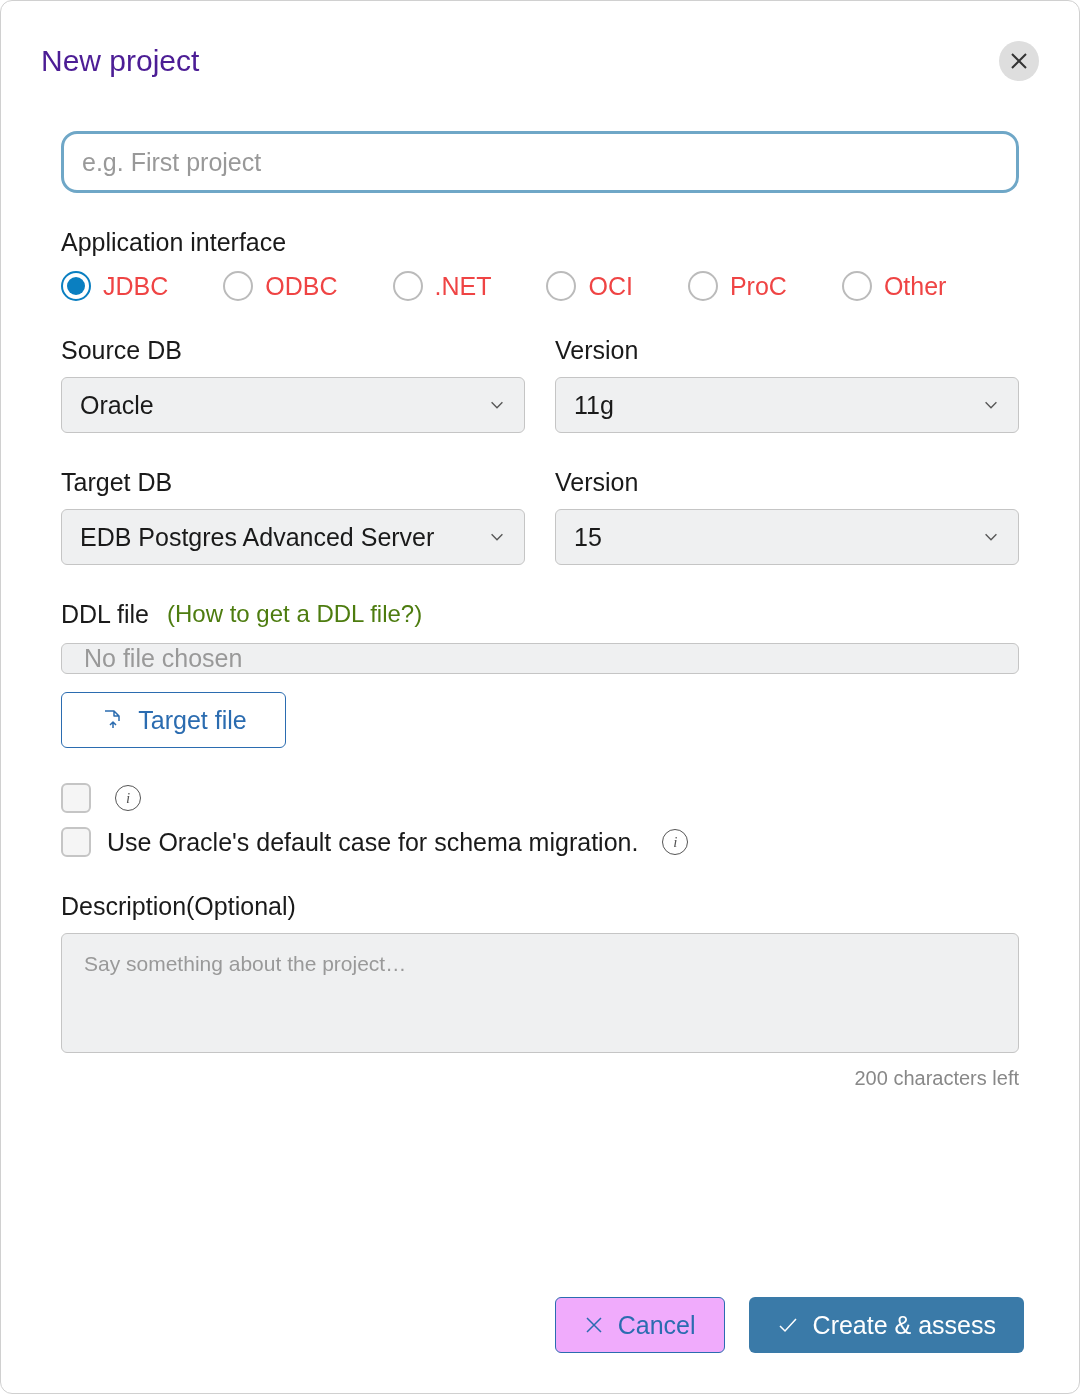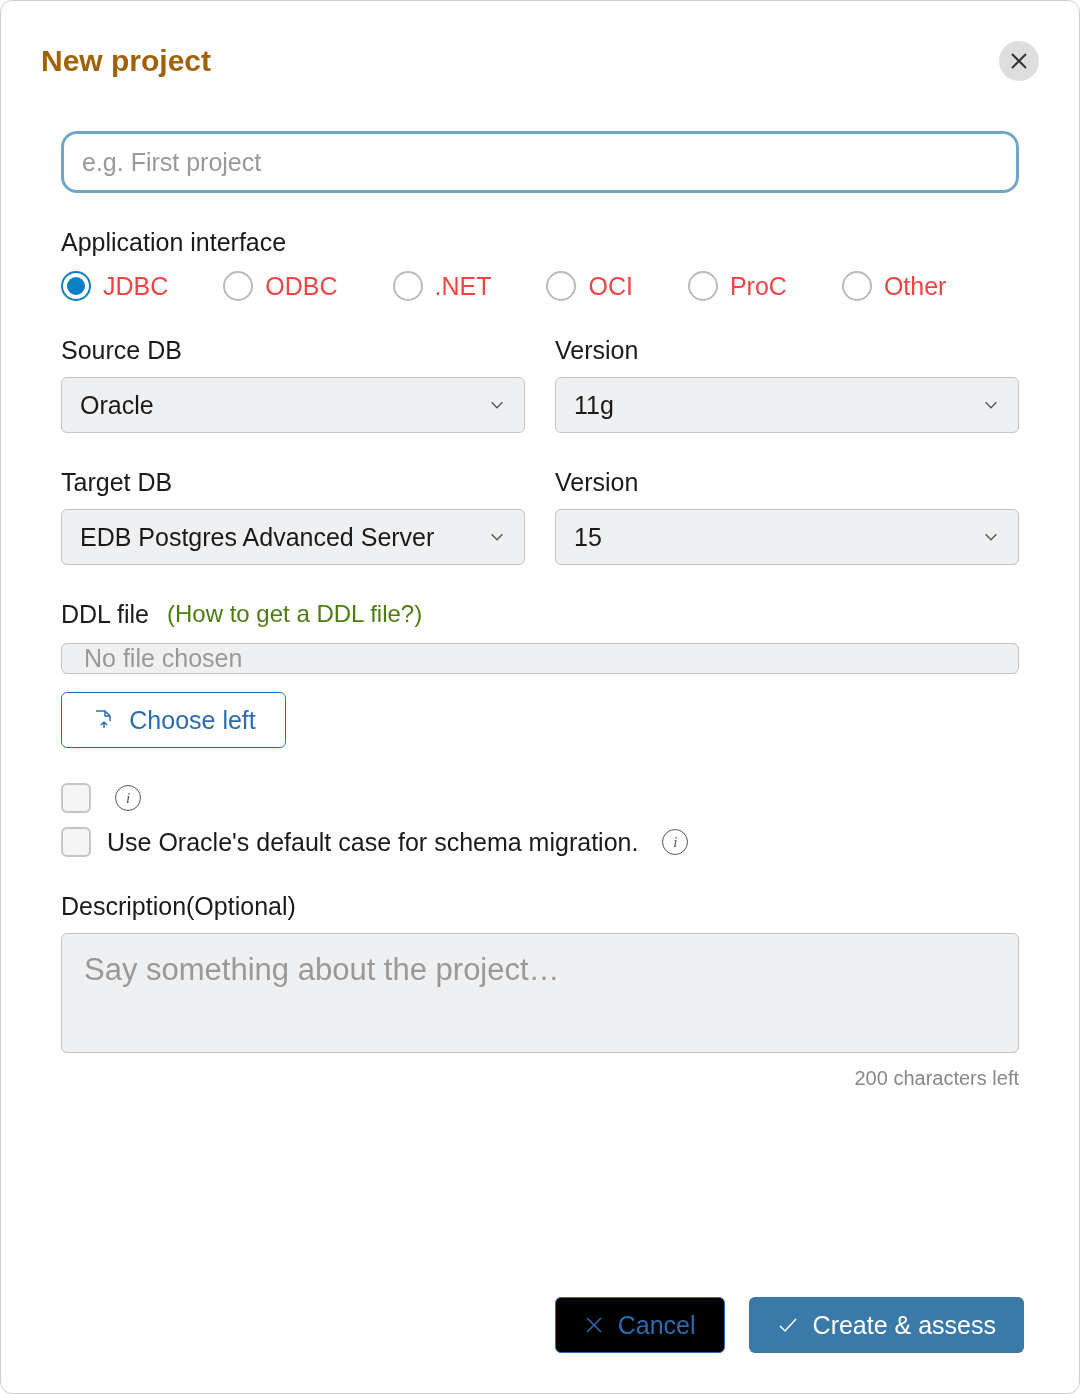--- a/index.html
+++ b/index.html
@@ -19,22 +19,22 @@
       position: relative;
     }
     .header {
       display: flex;
       justify-content: space-between;
       align-items: center;
       margin-bottom: 50px;
     }
     .modal-title {
       font-size: 30px;
-      font-weight: 700;
-      color: #a16207;
+      font-weight: 400;
+      color: #4c1d95;
     }
     .close-btn {
       width: 40px;
       height: 40px;
       border-radius: 50%;
       background: #dedede;
       border: none;
       display: flex;
       align-items: center;
       justify-content: center;
@@ -198,21 +198,21 @@
       margin-left: 8px;
       flex-shrink: 0;
     }
     .textarea {
       width: 100%;
       height: 120px;
       border: 1px solid #c5c5c5;
       background: #eff0f1;
       border-radius: 6px;
       padding: 18px 22px;
-      font-size: 31px;
+      font-size: 21px;
       font-family: inherit;
       resize: none;
       color: #333;
     }
     .textarea::placeholder { color: #999; }
     .char-count {
       text-align: right;
       font-size: 20px;
       color: #888;
       margin-top: 10px;
@@ -230,21 +230,21 @@
       display: flex;
       align-items: center;
       justify-content: center;
       gap: 14px;
       cursor: pointer;
       font-size: 25px;
       padding: 0 28px;
     }
     .btn-secondary {
       border: 1px solid #2b6cb0;
-      background: #000000;
+      background: #f0abfc;
       color: #2b6cb0;
     }
     .btn-primary {
       border: none;
       background: #3a7aa8;
       color: #fff;
     }
   </style>
 </head>
 <body>
@@ -344,21 +344,21 @@
         <a class="help-link">(How to get a DDL file?)</a>
       </div>
       <div class="file-row">
         <div class="file-display">
           <span class="file-placeholder">No file chosen</span>
         </div>
         <button class="choose-file-btn">
           <svg width="24" height="24" viewBox="0 0 24 24">
               <path d="M5 3 L14 3 L19 8 L19 13 M14 3 L14 8 L19 8 M13 20 L13 14 M10 17 L13 14 L16 17" stroke="#2b6cb0" stroke-width="1.5" fill="none" stroke-linejoin="round"></path>
             </svg>
-          <span>Choose left</span>
+          <span>Target file</span>
         </button>
       </div>
     </div>
 
     <div class="section">
       <div class="checkbox-row">
         <div class="checkbox"></div>
         <span class="info-icon">i</span>
       </div>
       <div class="checkbox-row">

